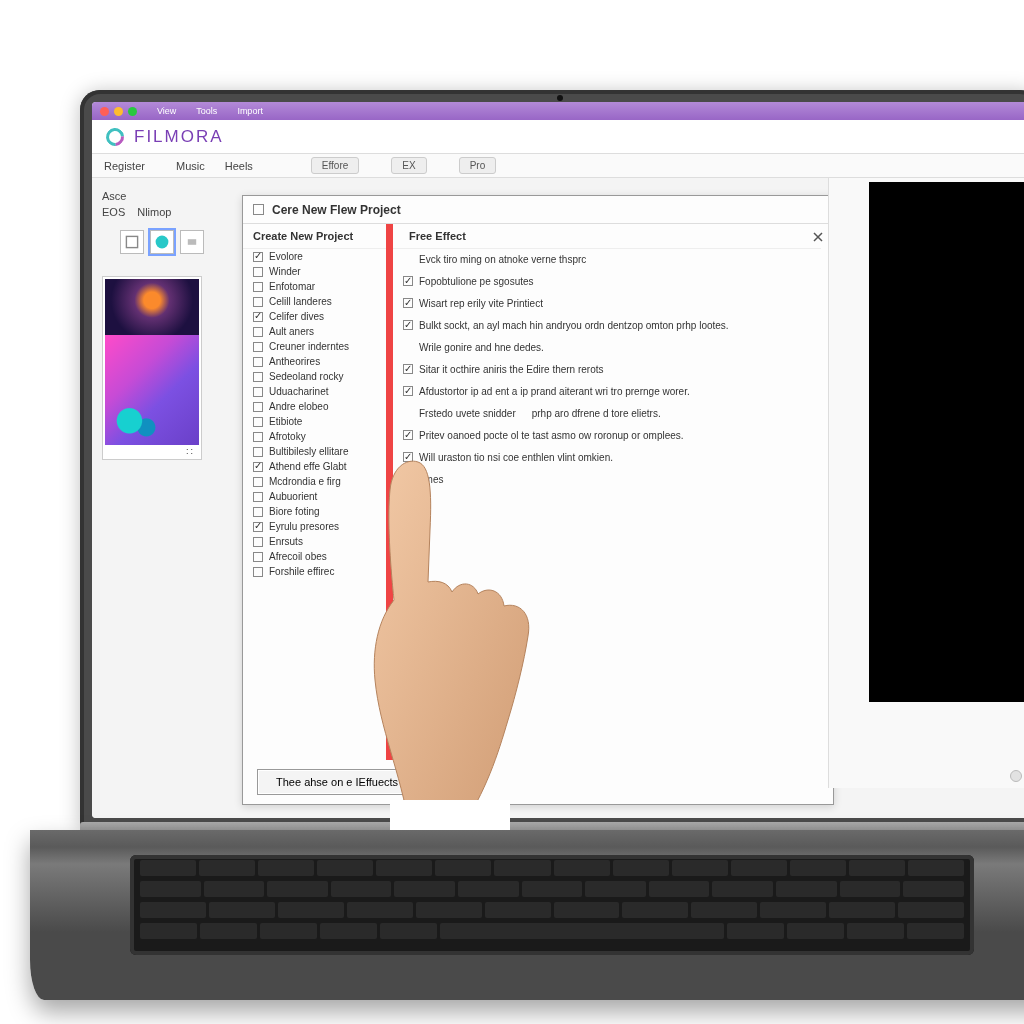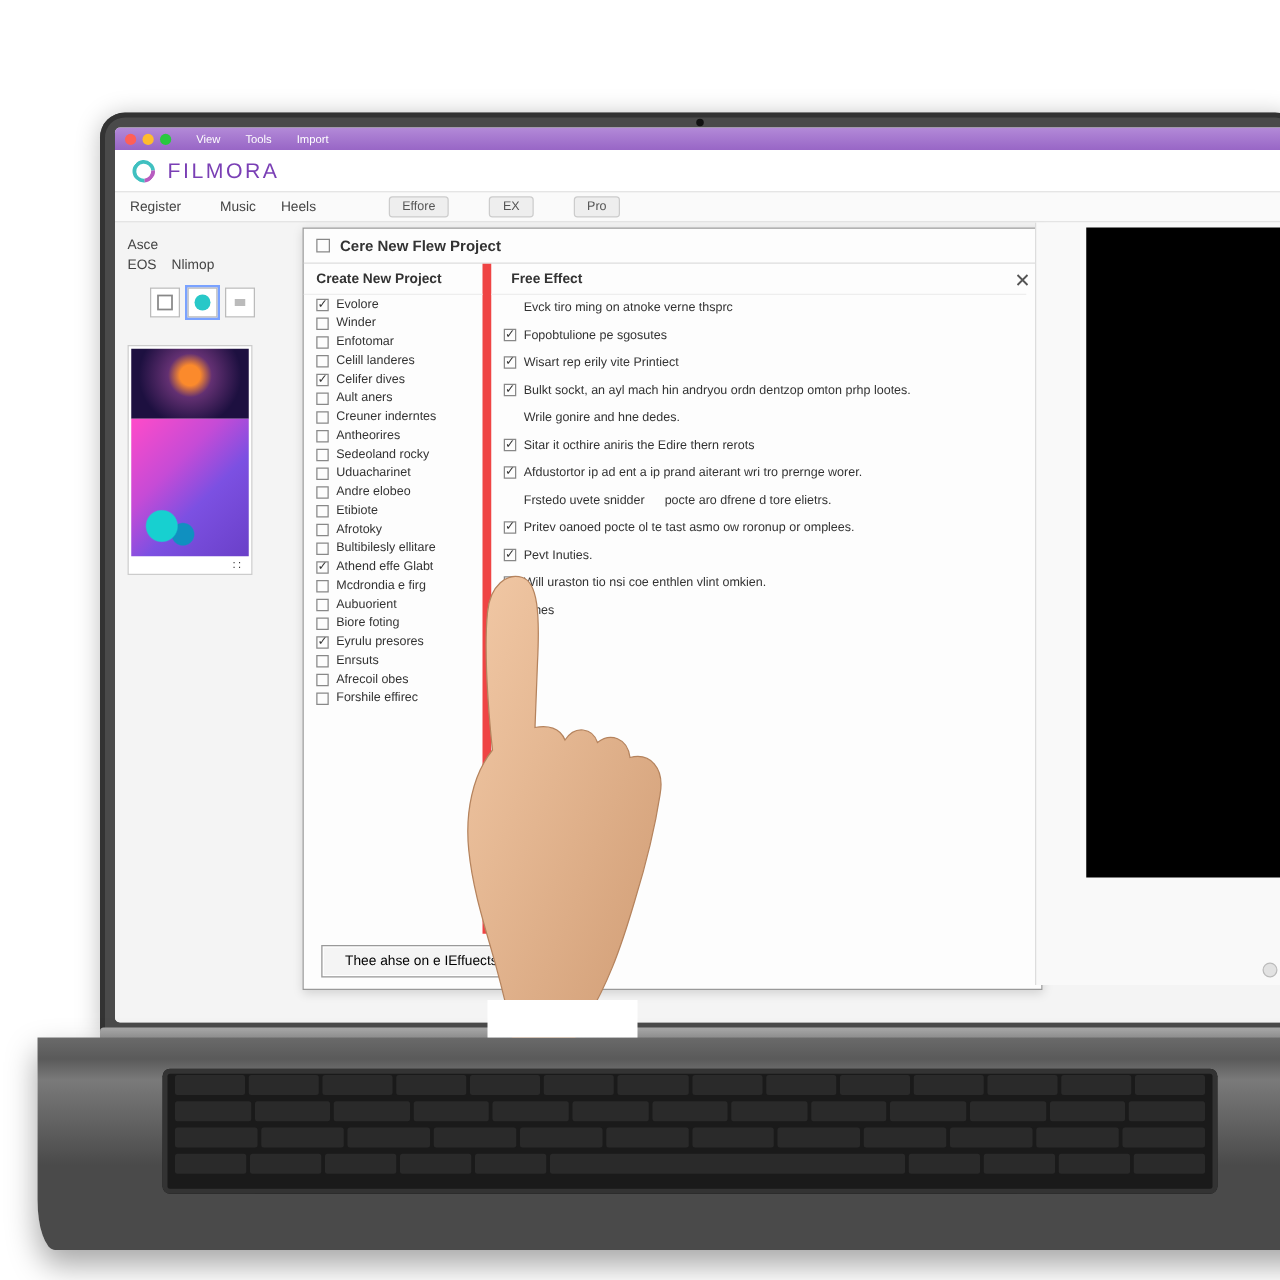--- a/index.html
+++ b/index.html
@@ -117,21 +117,21 @@
   .preview-img2 {
     height:110px;
     background:
       radial-gradient(circle at 26% 78%, #17d0d0 11%, transparent 12%),
       radial-gradient(circle at 44% 84%, #1090c0 8%, transparent 9%),
       linear-gradient(135deg,#ff4bc9 0%, #c64bd6 35%, #7c50e2 60%,#6a40c8 100%);
   }
   .preview-dots { text-align:right; font-size:9px; letter-spacing:2px; padding:1px 4px; }
   
   .dialog {
-    position:absolute; left:150px; top:4px; width:592px; height:610px;
+    position:absolute; left:150px; top:17px; width:592px; height:610px;
     background:#fdfdfd; border:1px solid #999; box-shadow:0 2px 8px rgba(0,0,0,.15);
     display:flex; flex-direction:column;
   }
   .dlg-head {
     height:28px; display:flex; align-items:center; padding:0 10px;
     border-bottom:1px solid #ddd; font-weight:700; font-size:12px;
   }
   .dlg-head .sq { width:11px; height:11px; border:1px solid #888; margin-right:8px; }
   .dlg-body { display:flex; flex:1; }
   .col-left { width:150px; border-right:7px solid #ef4444; }
@@ -369,29 +369,25 @@
                   <span class="ck on"></span>
                   <span>Sitar it octhire aniris the Edire thern rerots</span>
                 </div>
                 <div class="rrow">
                   <span class="ck on"></span>
                   <span>Afdustortor ip ad ent a ip prand aiterant wri tro prernge worer.</span>
                 </div>
                 <div class="rrow" style="padding-left: 26px;">
                   <span>Frstedo uvete snidder</span>
                   <span class="hl"> </span>
-                  <span> pocte aro dfrene d tore elietrs.</span>
+                  <span> prhp aro dfrene d tore elietrs.</span>
                 </div>
                 <div class="rrow">
                   <span class="ck on"></span>
                   <span>Pritev oanoed pocte ol te tast asmo ow roronup or omplees.</span>
-                </div>
-                <div class="rrow">
-                  <span class="ck on"></span>
-                  <span>Pevt Inuties.</span>
                 </div>
                 <div class="rrow">
                   <span class="ck on"></span>
                   <span>Will uraston tio nsi coe enthlen vlint omkien.</span>
                 </div>
                 <div class="rrow" style="padding-left: 26px;">
                   <span>emes</span>
                 </div>
               </div>
           </div>

